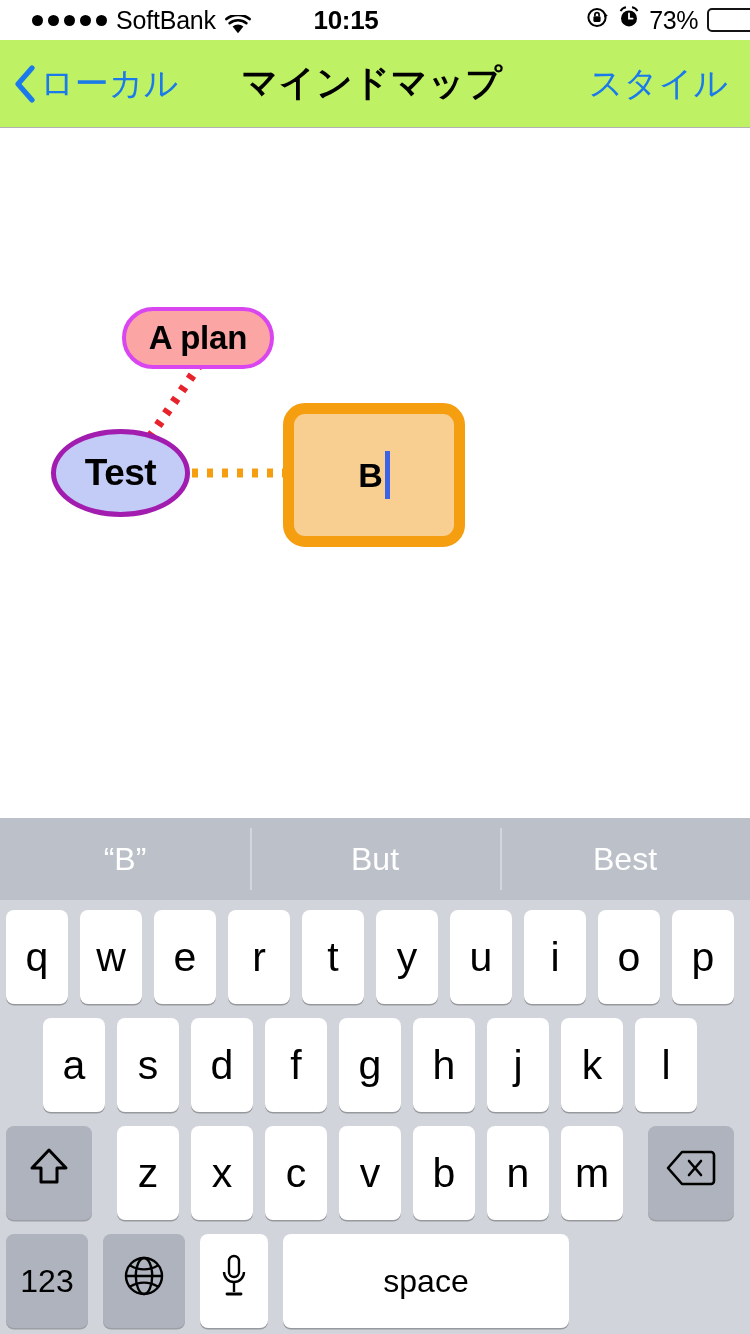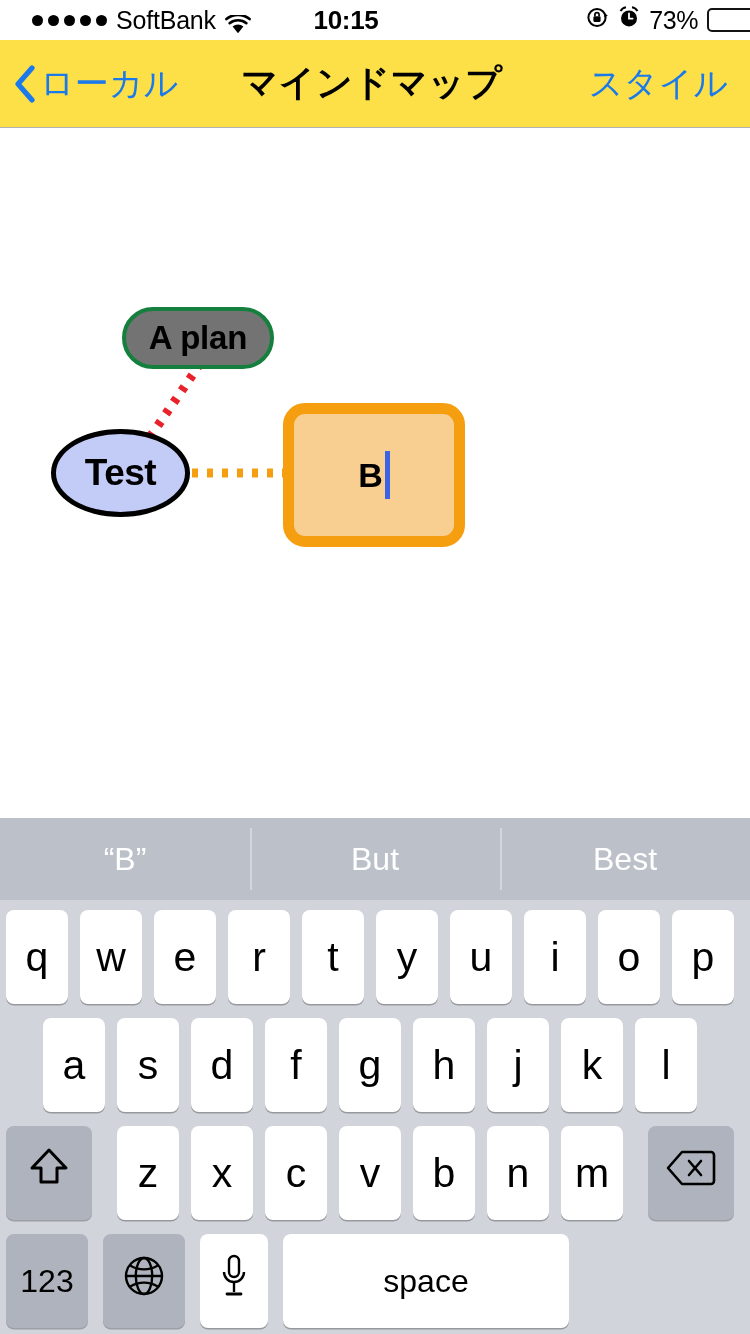--- a/index.html
+++ b/index.html
@@ -67,21 +67,21 @@
     background: rgba(0,0,0,0.75);
     border-radius: 0 2px 2px 0;
   }
   .battery-fill { height: 100%; background: #000; border-radius: 2px; }
 
   
   #nav-bar {
     position: absolute;
     left: 0; top: 40px;
     width: 750px; height: 88px;
-    background: #fde047;
+    background: #bef264;
     border-bottom: 1px solid #b2b2b2;
   }
   #nav-back {
     position: absolute;
     left: 14px; top: 0; height: 87px;
     display: flex; align-items: center; gap: 4px;
     cursor: pointer;
   }
   #nav-back .chev { width: 22px; height: 38px; display: block; }
   #nav-back-label {
@@ -120,33 +120,33 @@
     align-items: center;
     justify-content: center;
     font-weight: bold;
     color: #000;
     cursor: pointer;
   }
 
   #node-aplan {
     left: 122px; top: 178px;
     width: 152px; height: 62px;
-    background: #737373;
-    border: 4px solid #15803d;
+    background: #fca5a5;
+    border: 4px solid #d946ef;
     border-radius: 31px;
     font-size: 33px;
     letter-spacing: -0.2px;
     justify-content: center;
   }
 
   #node-test {
     left: 51px; top: 300px;
     width: 139px; height: 88px;
     background: #c3cbf7;
-    border: 5px solid #000000;
+    border: 5px solid #a21caf;
     border-radius: 70px / 44px;
     font-size: 37px;
     letter-spacing: -0.5px;
   }
 
   #node-b {
     left: 283px; top: 274px;
     width: 182px; height: 144px;
     background: #f9ce91;
     border: 11px solid #f49e10;

